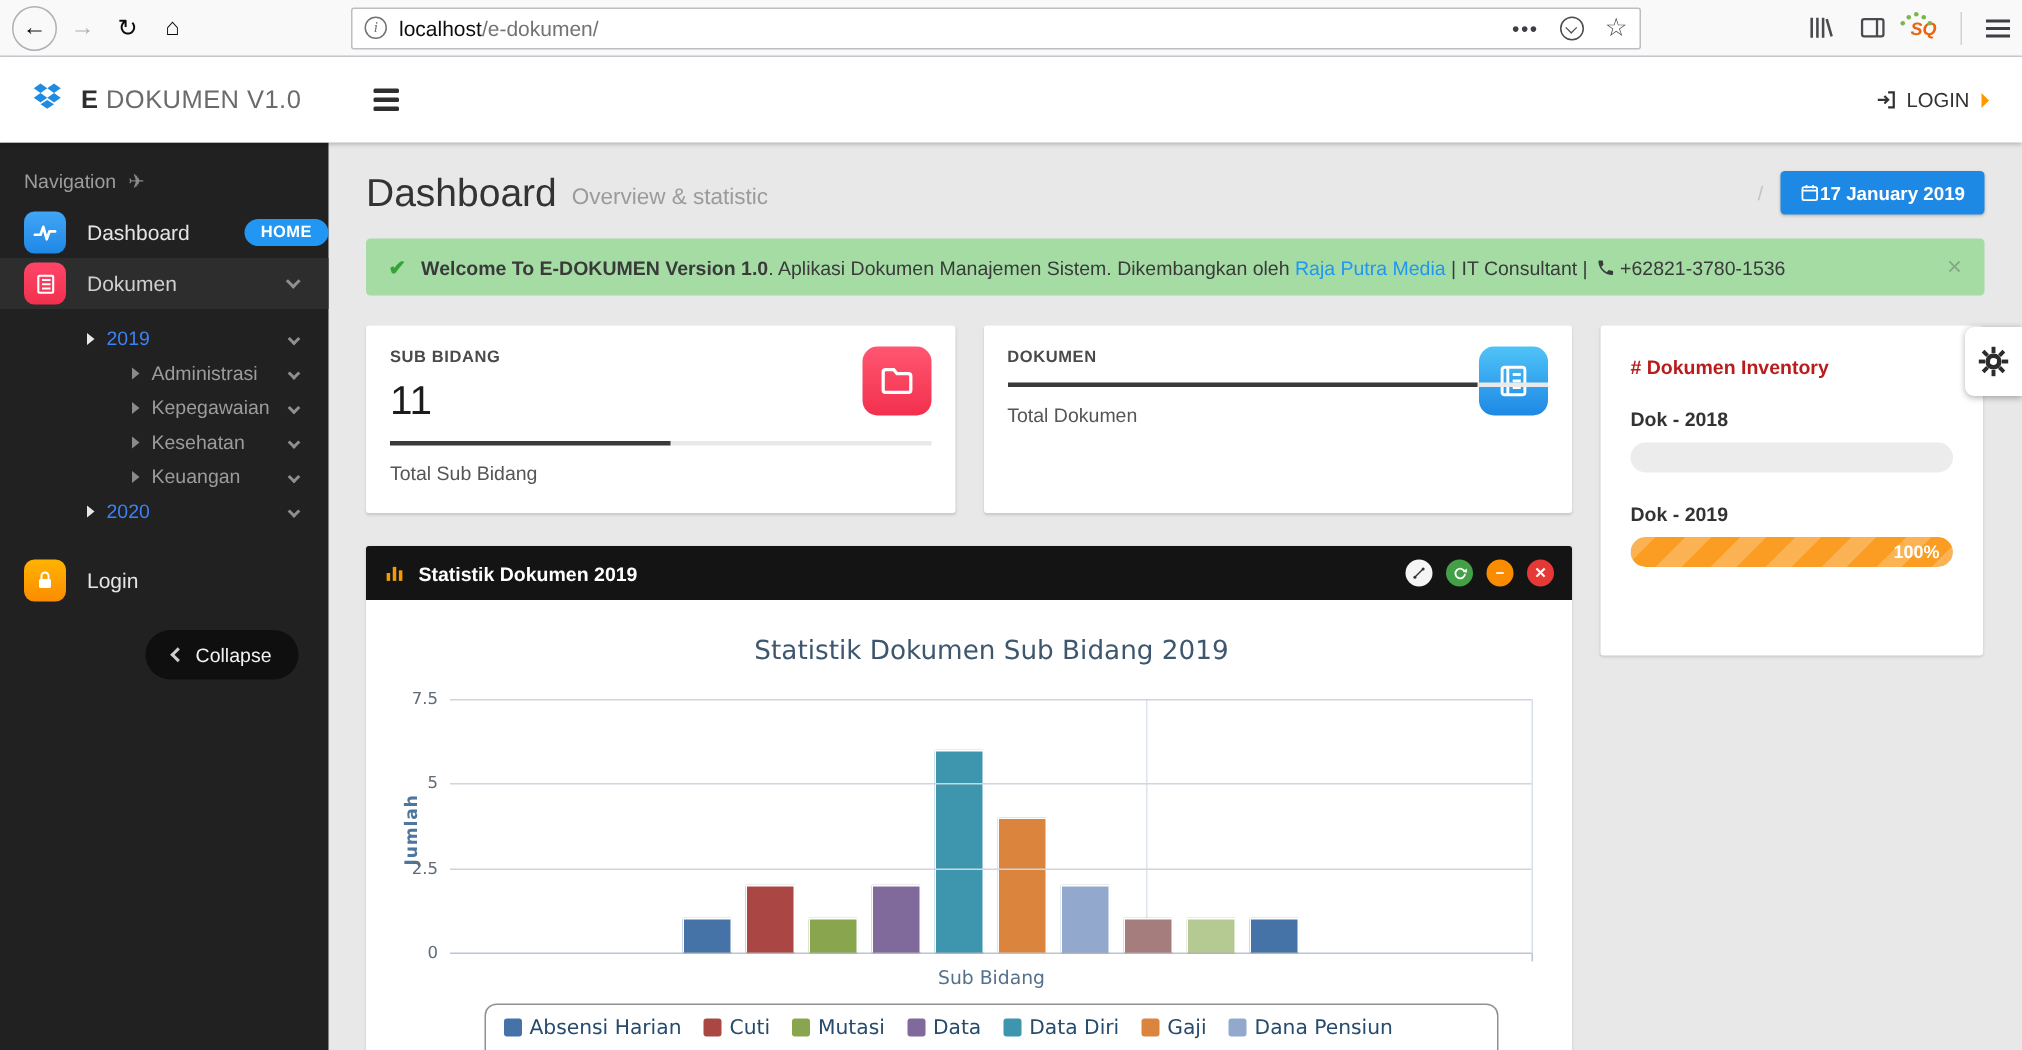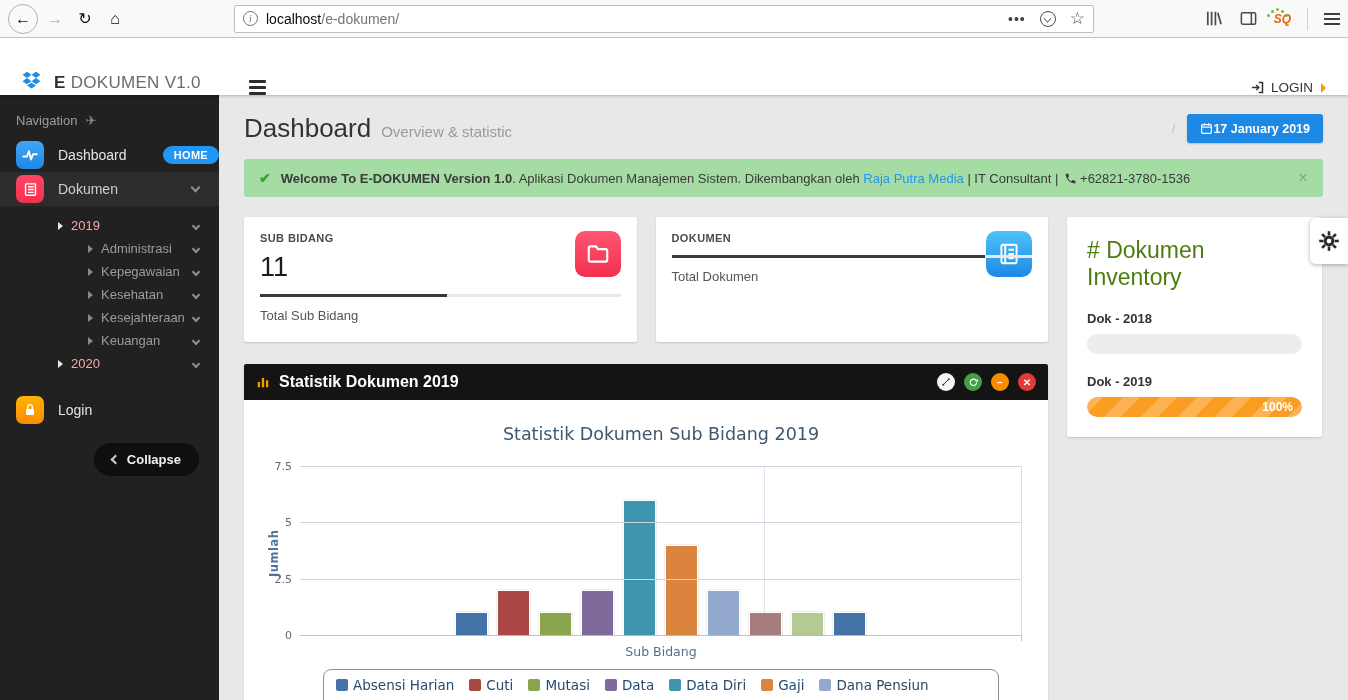--- a/index.html
+++ b/index.html
@@ -21,21 +21,21 @@
   .pocket::after { content:""; position:absolute; left:3px; top:3px; width:6px; height:6px; border-right:1.5px solid #4a4a4f; border-bottom:1.5px solid #4a4a4f; transform:rotate(45deg) scale(.8); }
   .star { font-size:17px; color:#4a4a4f; }
   .chrome-right { margin-left:auto; display:flex; align-items:center; gap:16px; }
   .sq { position:relative; color:#e8650e; font-weight:bold; font-size:12px; font-style:italic; }
   .sq::before { content:""; position:absolute; top:-4px; left:2px; width:3px; height:3px; border-radius:50%; background:#7ab648; box-shadow:-5px 2px 0 #7ab648, 5px 2px 0 #7ab648, 9px 6px 0 #7ab648, -9px 6px 0 #7ab648; }
   .vsep { width:1px; height:22px; background:#d0d0d7; }
   .burger { width:16px; display:flex; flex-direction:column; gap:3px; }
   .burger i { height:2px; background:#3e3e44; display:block; }
 
   
-  .appbar { height:57px; background:#fff; box-shadow:0 1px 3px rgba(0,0,0,.25); display:flex; align-items:flex-end; position:relative; z-index:5; }
+  .appbar { height:57px; background:#fff; box-shadow:0 1px 3px rgba(0,0,0,.25); display:flex; align-items:center; position:relative; z-index:5; }
   .brand { display:flex; align-items:center; margin-left:18px; gap:9px; }
   .brand-text { font-size:17px; color:#6b6b6b; letter-spacing:.3px; }
   .brand-text b { color:#2e2e2e; }
   .app-burger { margin-left:48px; width:17px; display:flex; flex-direction:column; gap:3px; cursor:pointer; }
   .app-burger i { height:3px; background:#2e2e2e; display:block; border-radius:1px; }
   .login-area { margin-left:auto; margin-right:22px; display:flex; align-items:center; gap:6px; font-size:13.5px; color:#333; }
   .caret-right { width:0; height:0; border-left:5px solid #ff9800; border-top:5px solid transparent; border-bottom:5px solid transparent; margin-left:2px; }
 
   
   .bodyrow { display:flex; height:605px; }
@@ -52,25 +52,25 @@
   .side-item.active .side-label { color:#cfcfcf; }
   .home-badge { margin-left:auto; background:#2196f3; color:#fff; font-size:11px; font-weight:bold; padding:3px 11px; border-radius:11px; letter-spacing:.3px; }
   .chev { width:7px; height:7px; border-right:2px solid #8f8f8f; border-bottom:2px solid #8f8f8f; transform:rotate(45deg); display:inline-block; }
   .side-item .chev { margin-left:auto; margin-right:20px; margin-top:-3px; }
   .tree { margin-top:8px; }
   .tree-item { display:flex; align-items:center; height:23px; cursor:pointer; }
   .tree-item.lvl1 { padding-left:58px; }
   .tree-item.lvl2 { padding-left:88px; }
   .tri { width:0; height:0; border-left:5px solid #e8e8e8; border-top:4px solid transparent; border-bottom:4px solid transparent; margin-right:8px; }
   .lvl2 .tri { border-left-color:#8a8a8a; }
-  .t-label { font-size:13px; color:#fca5a5; }
+  .t-label { font-size:13px; color:#3b82f6; }
   .lvl2 .t-label { color:#9c9c9c; }
   .tree-item .chev { margin-left:auto; margin-right:20px; width:6px; height:6px; }
   .login-row { margin-top:18px; }
-  .collapse-wrap { display:flex; justify-content:flex-end; padding-right:20px; margin-top:16px;font-weight:bold; }
+  .collapse-wrap { display:flex; justify-content:flex-end; padding-right:20px; margin-top:16px; }
   .collapse-btn { background:#0f0f0f; color:#f2f2f2; font-size:13px; border-radius:17px; padding:9px 18px; display:flex; align-items:center; gap:8px; cursor:pointer; }
   .chev-left { width:7px; height:7px; border-left:2px solid #cfcfcf; border-bottom:2px solid #cfcfcf; transform:rotate(45deg); }
 
   
   .main { flex:1; position:relative; padding:0 25px; overflow:hidden; }
   .page-head { display:flex; align-items:center; padding-top:18px; }
   .page-title { font-size:26px; color:#333; }
   .page-sub { font-size:15px; color:#9b9b9b; margin-left:10px; margin-top:6px; }
   .head-right { margin-left:auto; display:flex; align-items:center; gap:12px; }
   .crumb-sep { color:#c2c2c2; font-size:13px; }
@@ -95,21 +95,21 @@
   .ci-orange { background:linear-gradient(180deg,#fbc02d,#f59b00); }
   .ci-pink { background:linear-gradient(180deg,#ff5671,#f2304e); }
   .ci-blue { background:linear-gradient(180deg,#4fc3f7,#1e88e5); }
   .card-div { margin-top:11px; height:3px; background:#e9e9e9; position:relative; }
   .card-div i { position:absolute; left:0; top:0; bottom:0; background:#3a3a3a; display:block; }
   .card-cap { margin-top:11px; font-size:13px; color:#555; }
 
   
   .panel { margin-top:22px; background:#fff; border-radius:2px; box-shadow:0 1px 2px rgba(0,0,0,.15); }
   .panel-head { height:36px; background:#141414; display:flex; align-items:center; padding:0 12px; border-radius:2px 2px 0 0; }
-  .ph-title { color:#fff; font-size:16px; font-weight:bold; margin-left:9px; }
+  .ph-title { color:#fff; font-size:13px; font-weight:bold; margin-left:9px; }
   .ph-icons { margin-left:auto; display:flex; gap:9px; }
   .cbtn { width:18px; height:18px; border-radius:50%; display:flex; align-items:center; justify-content:center; font-size:10px; font-weight:bold; color:#fff; cursor:pointer; }
   .cbtn.white { background:#f5f5f5; }
   .cbtn.green { background:#43a047; }
   .cbtn.orange { background:#fb8c00; }
   .cbtn.red { background:#e53935; }
 
   .chart-body { padding:24px 26px 0 56px; font-family:"DejaVu Sans", sans-serif; }
   .chart-title { text-align:center; font-size:17.5px; color:#3E576F; }
   .plot { position:relative; height:170px; margin-top:22px; border-bottom:1px solid #b9c6d3; border-right:1px solid #d8e0ea; }
@@ -121,21 +121,21 @@
   .bar { width:33px; border:1px solid #fff; border-bottom:none; box-shadow:0 0 1px rgba(0,0,0,.35); }
   .xtick { position:absolute; right:-1px; bottom:-6px; width:1px; height:5px; background:#b9c6d3; }
   .xlab { text-align:center; font-size:12.5px; color:#55708d; margin-top:8px; }
   .legend { margin:10px auto 0; width:676px; border:1px solid #909090; border-radius:8px; padding:7px 12px; display:flex; flex-wrap:wrap; column-gap:15px; row-gap:6px; align-items:center; background:#fff; }
   .leg-item { display:inline-flex; align-items:center; gap:5px; font-size:13.5px; color:#274b6d; cursor:pointer; }
   .sw { width:12px; height:12px; border-radius:2px; flex:none; }
   .lb { flex-basis:100%; height:0; }
 
   
   .inv { background:#fff; border-radius:2px; box-shadow:0 1px 2px rgba(0,0,0,.15); padding:20px; height:220px; }
-  .inv-title { font-size:23px; color:#4d7c0f; }
+  .inv-title { font-size:13px; color:#b91c1c;font-weight:bold; }
   .inv-label { font-size:13px; font-weight:bold; color:#333; margin:20px 0 8px; }
   .track { height:20px; background:#ececec; border-radius:10px; overflow:hidden; }
   .fill { height:100%; border-radius:10px; background:#fb9d23 repeating-linear-gradient(135deg, rgba(255,255,255,.22) 0 12px, transparent 12px 26px); color:#fff; font-size:12px; font-weight:bold; text-align:right; line-height:20px; padding-right:9px; }
 
   
   .gear-tab { position:absolute; right:0; top:123px; width:38px; height:46px; background:#fff; border-radius:6px 0 0 6px; box-shadow:0 1px 4px rgba(0,0,0,.3); display:flex; align-items:center; justify-content:center; cursor:pointer; }
 </style>
 </head>
 <body>
 
@@ -245,25 +245,20 @@
             <span class="chev"></span>
           </div>
           <div class="tree-item lvl2">
             <span class="tri"></span>
             <span class="t-label">Kepegawaian</span>
             <span class="chev"></span>
           </div>
           <div class="tree-item lvl2">
             <span class="tri"></span>
             <span class="t-label">Kesehatan</span>
-            <span class="chev"></span>
-          </div>
-          <div class="tree-item lvl2">
-            <span class="tri"></span>
-            <span class="t-label">Kesejahteraan</span>
             <span class="chev"></span>
           </div>
           <div class="tree-item lvl2">
             <span class="tri"></span>
             <span class="t-label">Keuangan</span>
             <span class="chev"></span>
           </div>
           <div class="tree-item lvl1">
             <span class="tri"></span>
             <span class="t-label">2020</span>

